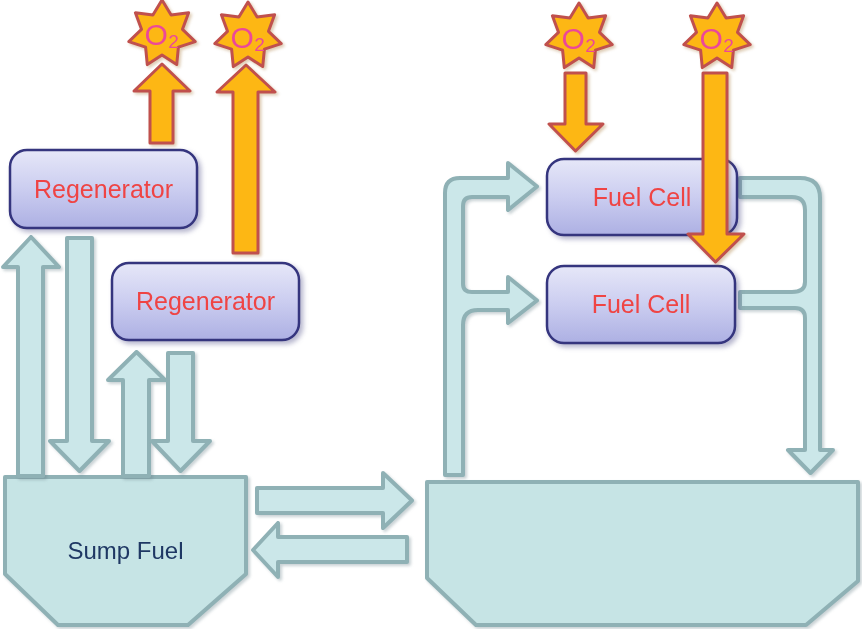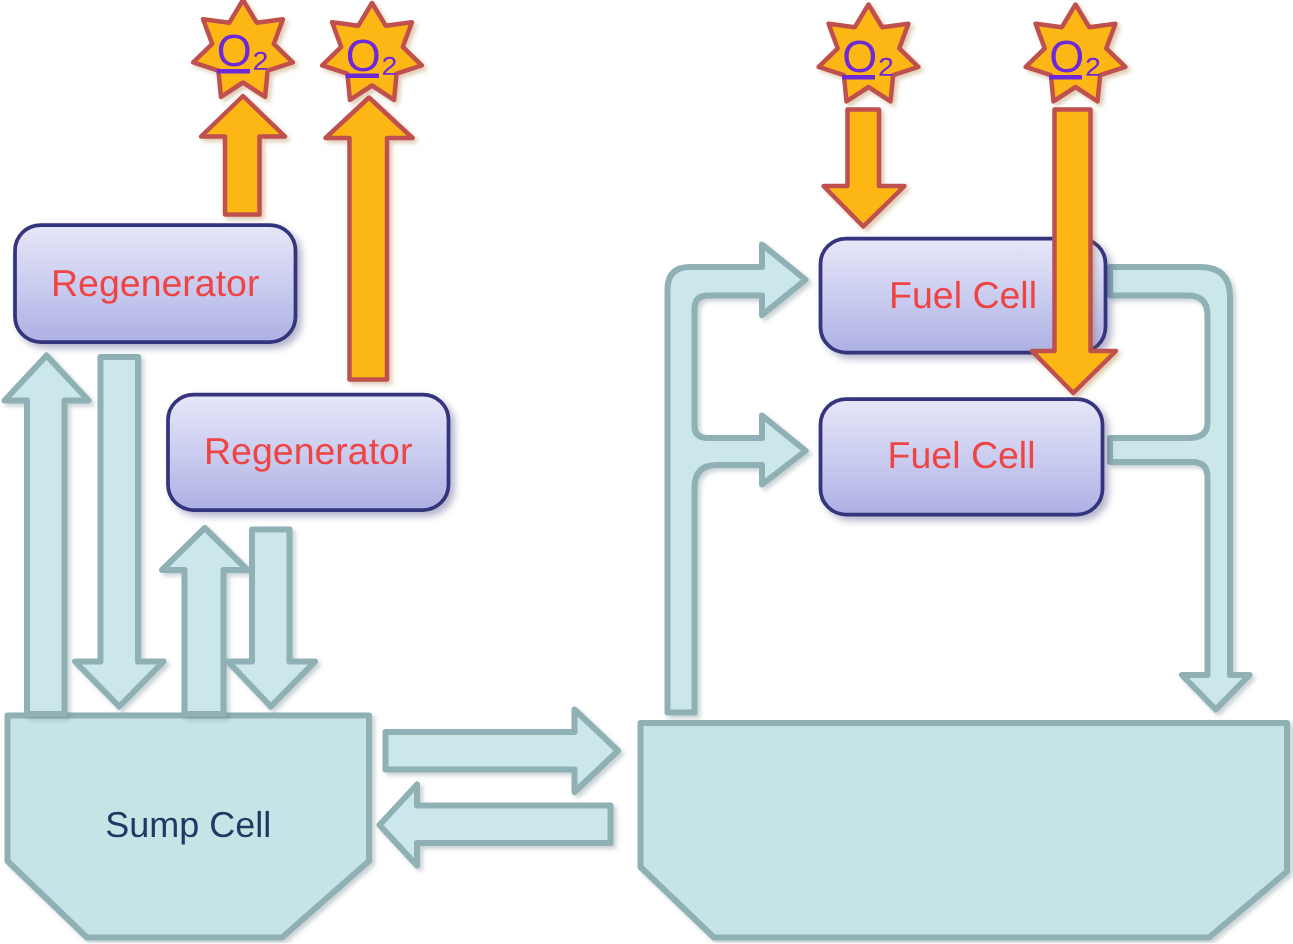--- a/index.html
+++ b/index.html
@@ -16,23 +16,23 @@
   .node-box{filter:drop-shadow(3px 3px 2.5px rgba(70,70,130,.40));}
   .orange-shape{filter:drop-shadow(2px 2px 1.5px rgba(160,110,40,.35));}
   
   .lbl{
     position:absolute;display:flex;align-items:center;justify-content:center;
     pointer-events:none;white-space:nowrap;
   }
   .node-label{font-size:25px;color:#ef4444;}
   .tank-label{font-size:24px;color:#1f3864;}
   .o2-label{
-    font-size:30px;color:#6d28d9;
+    font-size:30px;color:#ec4899;
     transform:translate(-50%,-50%);
-    display:block;line-height:1;text-decoration:underline;
+    display:block;line-height:1;
   }
 </style>
 </head>
 <body>
 
 <div class="stage">
 
   <svg width="862" height="629" viewBox="0 0 862 629">
     <defs>
       <linearGradient id="nodeGrad" x1="0" y1="0" x2="0" y2="1">
@@ -82,20 +82,20 @@
       <use href="#star7" class="orange-shape" x="579" y="37"></use>
       <use href="#star7" class="orange-shape" x="717" y="37"></use>
     </g>
   </svg>
 
   <div class="lbl node-label" style="left:10px;  top:150px; width:187px; height:78px;">Regenerator</div>
   <div class="lbl node-label" style="left:112px; top:263px; width:187px; height:77px;">Regenerator</div>
   <div class="lbl node-label" style="left:547px; top:159px; width:190px; height:76px;">Fuel Cell</div>
   <div class="lbl node-label" style="left:547px; top:266px; width:188px; height:77px;">Fuel Cell</div>
 
-  <div class="lbl tank-label" style="left:5px;   top:477px; width:241px; height:148px;">Sump Cell</div>
+  <div class="lbl tank-label" style="left:5px;   top:477px; width:241px; height:148px;">Sump Fuel</div>
 
   <span class="lbl o2-label" style="left:162px; top:35px;">O₂</span>
   <span class="lbl o2-label" style="left:248px; top:38px;">O₂</span>
   <span class="lbl o2-label" style="left:579px; top:39px;">O₂</span>
   <span class="lbl o2-label" style="left:717px; top:39px;">O₂</span>
 
 </div>
 
 </body></html>

